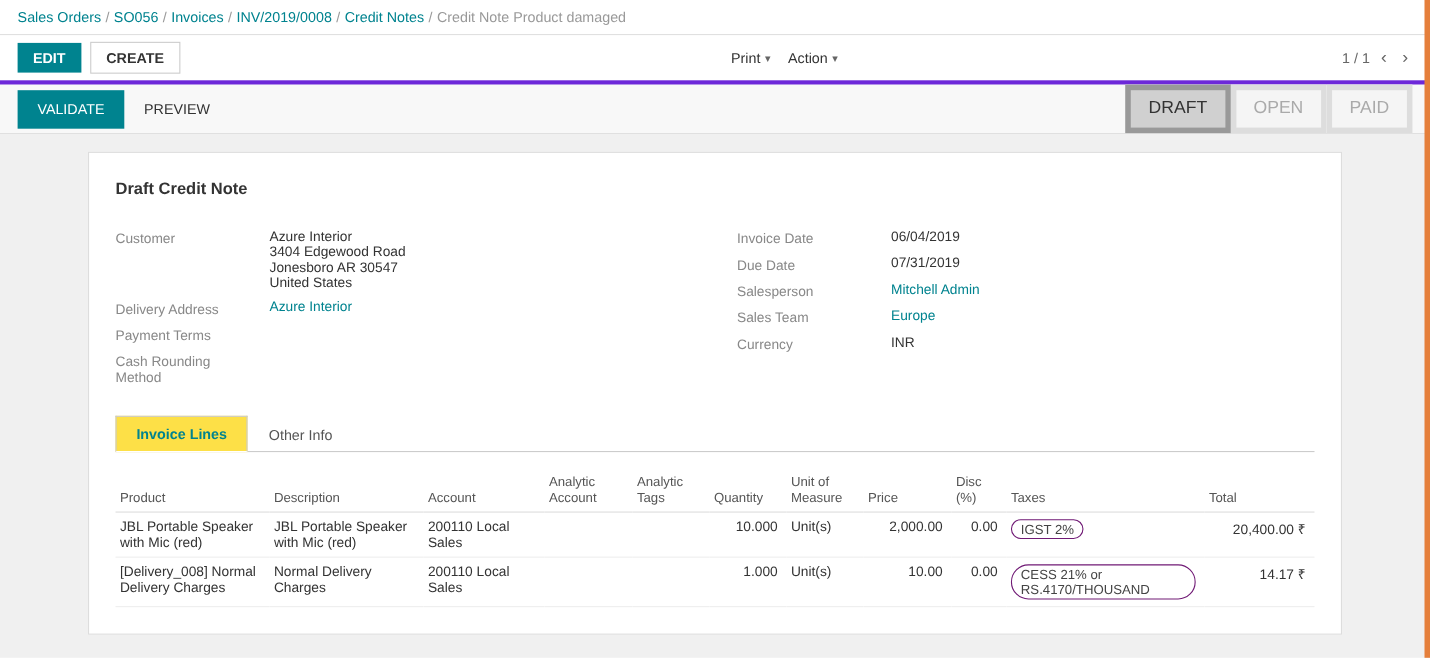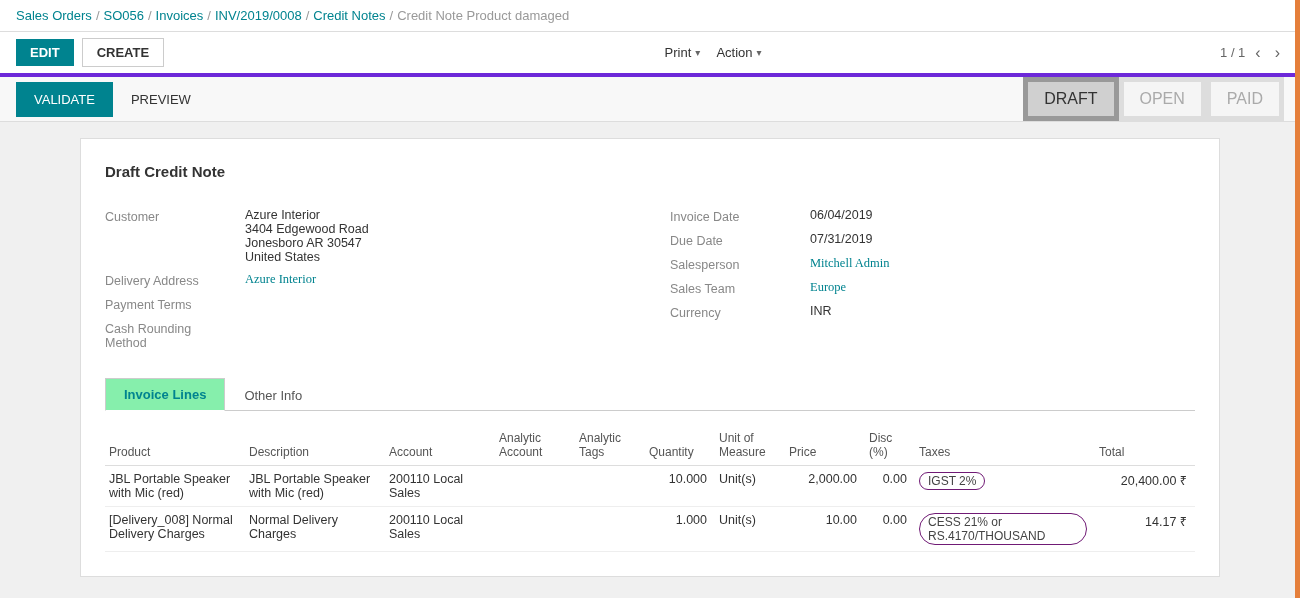--- a/index.html
+++ b/index.html
@@ -165,41 +165,41 @@
     .field-label {
       color: #888;
       min-width: 140px;
       padding-top: 2px;
       font-size: 12.5px;
     }
     .field-value {
       color: #333;
       font-size: 12.5px;
     }
-    .field-value.link { color: #00838f; cursor: pointer; font-family: Liberation Serif, serif; }
+    .field-value.link { color: #00838f; cursor: pointer; }
     .field-value .addr-line { display: block; }
 
     
     .tab-bar {
       border-bottom: 1px solid #ccc;
       margin-bottom: 16px;
       display: flex;
     }
     .tab {
       padding: 8px 18px;
       cursor: pointer;
       font-size: 13px;
       color: #555;
       border: 1px solid transparent;
       border-bottom: none;
       margin-bottom: -1px;
       background: none;
     }
     .tab.active {
-      background: #86efac;
+      background: #fde047;
       border-color: #ccc;
       color: #00838f;
       font-weight: bold;
       border-bottom: 1px solid #fff;
     }
 
     
     .line-table {
       width: 100%;
       border-collapse: collapse;

